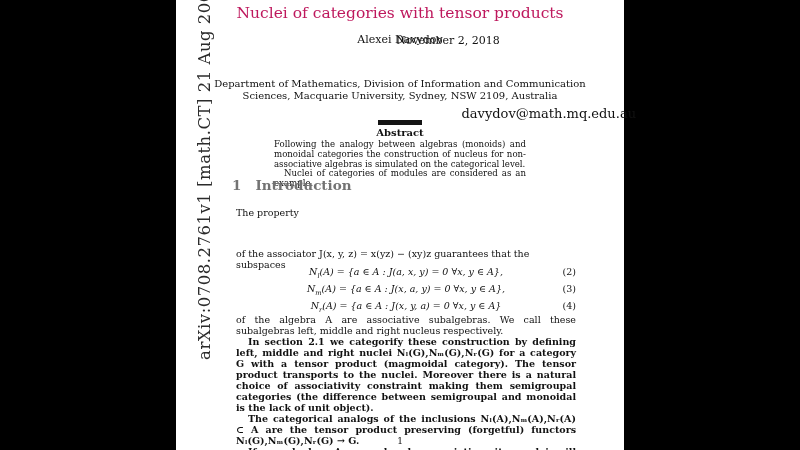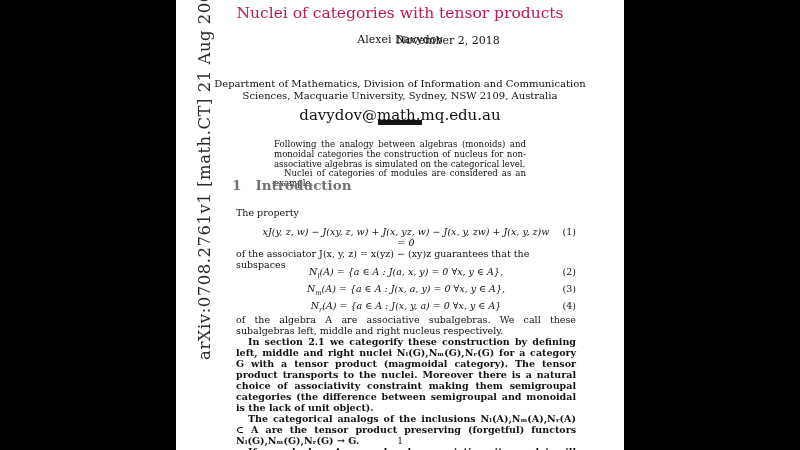--- a/index.html
+++ b/index.html
@@ -37,22 +37,22 @@
   }
   .date {
     position: absolute; top: 34px; left: 0; width: 100%;
     text-align: center; font-size: 11px; padding-left: 48px;
   }
   .affil {
     position: absolute; top: 78px; left: 0; width: 100%;
     text-align: center; font-size: 10px; line-height: 11.5px;
   }
   .email {
-    position: absolute; top: 106px; left: 0; width: 100%;
-    text-align: center; font-size: 15px;
+    position: absolute; top: 106px; left: 12px; width: 100%;
+    text-align: right; font-size: 13px;
   }
   .abstract-rule {
     position: absolute; top: 120px; left: 50%;
     transform: translateX(-50%);
     width: 44px; height: 5px; background: #141414;
   }
   .abstract-head {
     position: absolute; top: 127px; left: 0; width: 100%;
     text-align: center; font-weight: bold; font-size: 10px;
   }
@@ -105,36 +105,32 @@
     <div class="date">November 2, 2018</div>
 
     <div class="affil">
       <div>Department of Mathematics, Division of Information and Communication</div>
       <div>Sciences, Macquarie University, Sydney, NSW 2109, Australia</div>
     </div>
 
     <div class="email">davydov@math.mq.edu.au</div>
 
     <div class="abstract-rule"></div>
+    <div class="abstract-head">Abstract</div>
     <div class="abstract-body">
       <div class="p1">Following the analogy between algebras (monoids) and monoidal categories the construction of nucleus for non-associative algebras is simulated on the categorical level.</div>
       <div class="p2">Nuclei of categories of modules are considered as an example.</div>
     </div>
 
     <div class="section-head">
       <span class="sec-num">1</span><span>Introduction</span>
     </div>
 
     <div class="col lead">The property</div>
 
-    <div class="col eqrow eq1row">
-      <span class="spacer"></span>
-      <span class="eq">xJ(y, z, w) − J(xy, z, w) + J(x, yz, w) − J(x, y, zw) + J(x, y, z)w = 0</span>
-      <span class="eqnum">(1)</span>
-    </div>
 
     <div class="col after1">of the associator J(x, y, z) = x(yz) − (xy)z guarantees that the subspaces</div>
 
     <div class="col eqrow eq2row">
       <span class="spacer"></span>
       <span class="eq"><span>N</span><sub>l</sub><span>(A) = {a ∈ A :  J(a, x, y) = 0 ∀x, y ∈ A},</span></span>
       <span class="eqnum">(2)</span>
     </div>
 
     <div class="col eqrow eq3row">

